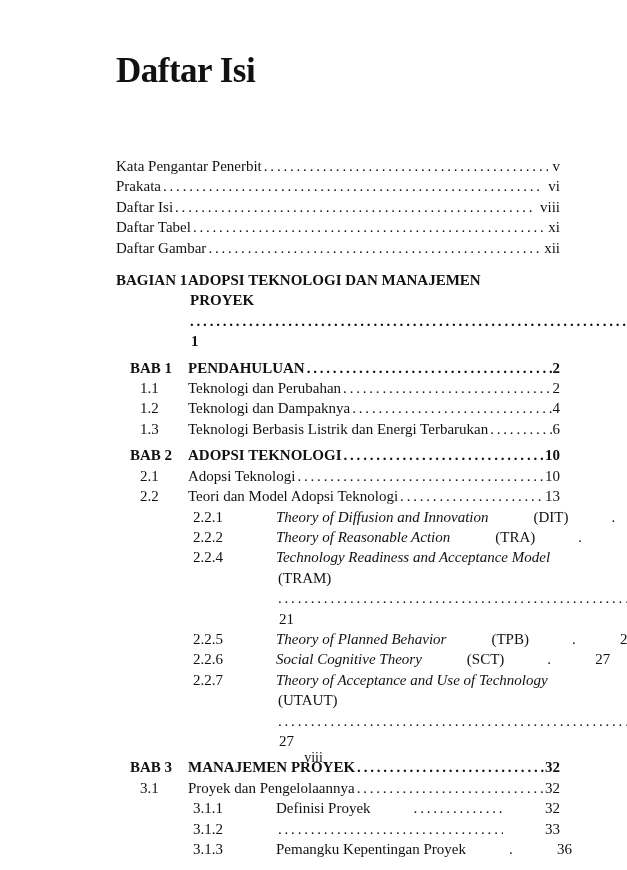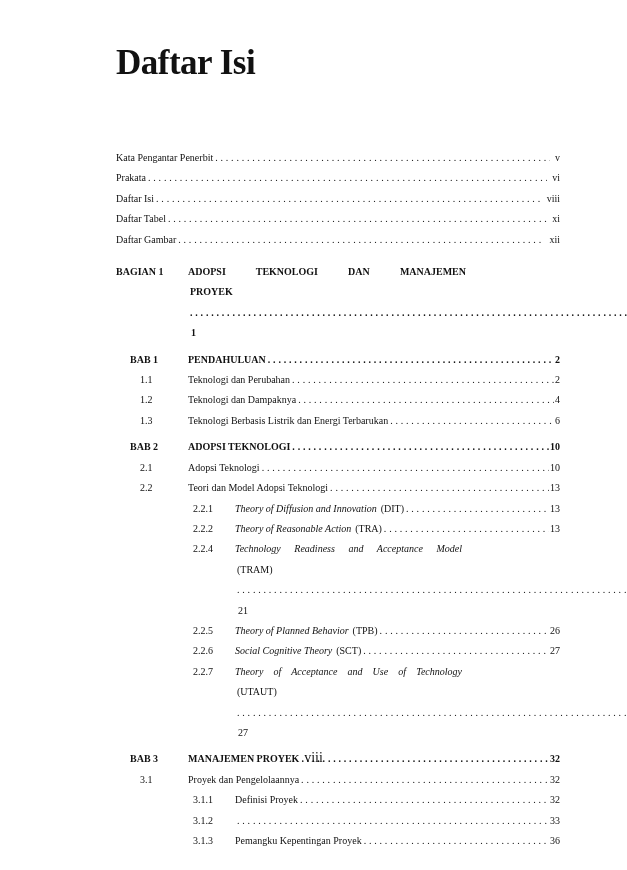--- a/index.html
+++ b/index.html
@@ -12,47 +12,47 @@
     width: 627px;
     height: 870px;
     background: #ffffff;
     overflow: hidden;
     font-family: "Liberation Serif", "DejaVu Serif", serif;
     color: #111111;
   }
   .content {
     position: absolute;
     left: 116px;
-    top: 48px;
+    top: 56px;
     width: 444px; 
   }
   .toc-title {
     font-size: 35px;
     font-weight: bold;
     line-height: 30px;
     letter-spacing: -0.5px;
     margin: 0 0 70px 0;
   }
   .row {
     display: flex;
     align-items: baseline;
-    font-size: 10px;
+    font-size: 15px;
     line-height: 20.4px;
     white-space: nowrap;
   }
   .grp { margin-top: 6px; }
   .grp-bagian { margin-top: 12px; }
   .bold { font-weight: bold; }
   
   .lbl-bagian { flex: none; width: 72px; }          
   .row-bab    { margin-left: 14px; }                 
   .lbl-bab    { flex: none; width: 58px; }           
   .row-l2     { margin-left: 24px; }                 
   .num-l2     { flex: none; width: 48px; }           
-  .row-l3     { margin-left: 77px; }                 
+  .row-l3     { margin-left: 77px; gap: 41px; }                 
   .num-l3     { flex: none; width: 42px; }           
   .wrap { flex: 1; min-width: 0; white-space: normal; }
   .jline {
     text-align: justify;
     text-align-last: justify;
     white-space: nowrap;
   }
   .jline-bagian { padding-right: 94px; }  
   .jline-l3     { padding-right: 98px; }  
   .flexline { display: flex; align-items: baseline; white-space: nowrap; flex-direction: column; }

